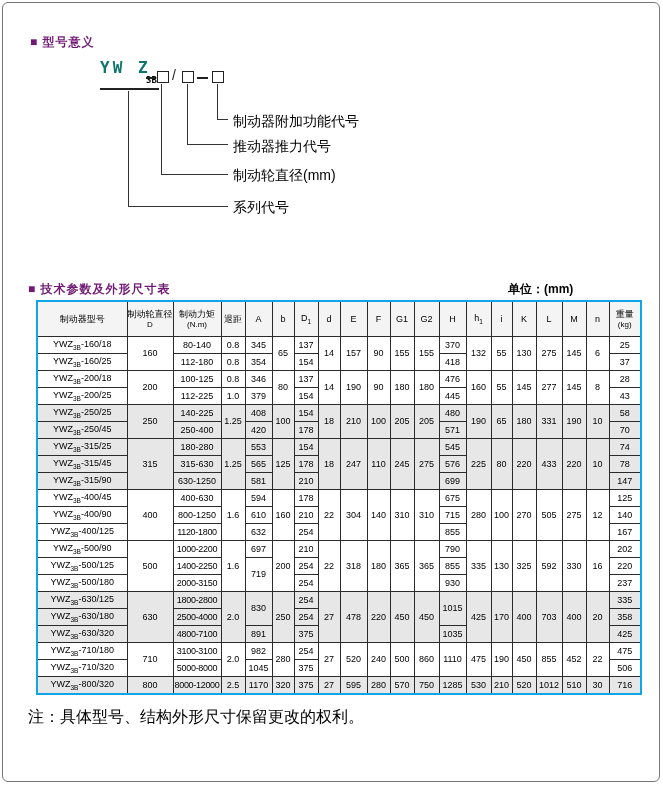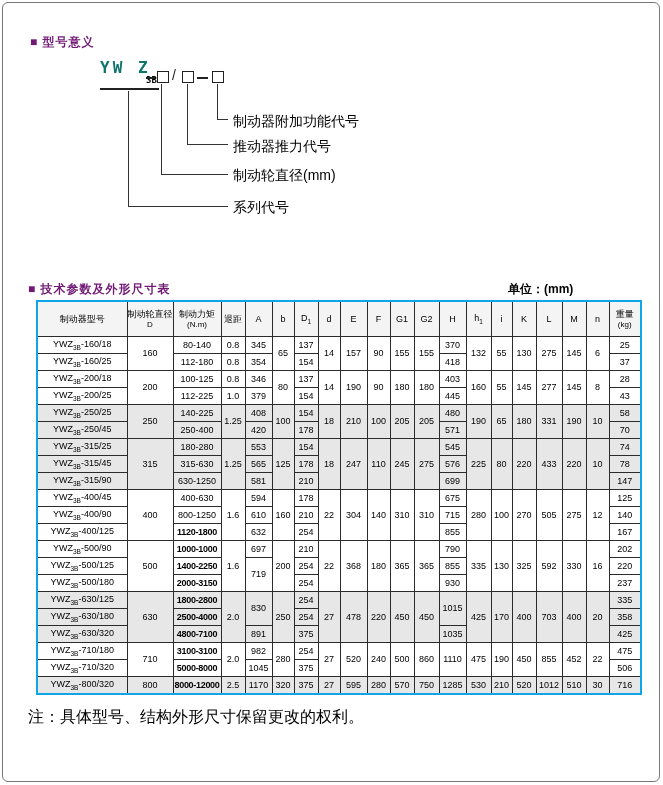--- a/index.html
+++ b/index.html
@@ -49,21 +49,21 @@
     border:1px solid #2b2b2b;text-align:center;vertical-align:middle;
     padding:0;font-size:9px;line-height:1.15;color:#000;background:#fff;
     overflow:hidden;white-space:nowrap;
   }
   #params-table th{height:34px;font-weight:normal;background:#f4f4f4;}
   #params-table td{height:16px;}
   #params-table tr.shaded td{background:#e7e7e7;}
   #params-table th .h2{font-size:8px;margin-top:1px;}
   #params-table sub{font-size:6.5px;}
   td.model-cell{font-size:9px;}
-  td.small-num{font-size:7.8px;letter-spacing:-0.3px;font-weight:bold;}
+  td.small-num{font-size:7.8px;letter-spacing:-0.3px;}
 </style>
 </head>
 <body>
 
 <div class="page-border"></div>
 
 <div id="sec1" class="sec-title">■ 型号意义</div>
 
 <div>
   <span class="series-main">YW Z</span>
@@ -175,21 +175,21 @@
         <td>100-125</td>
         <td>0.8</td>
         <td>346</td>
         <td rowspan="2">80</td>
         <td>137</td>
         <td rowspan="2">14</td>
         <td rowspan="2">190</td>
         <td rowspan="2">90</td>
         <td rowspan="2">180</td>
         <td rowspan="2">180</td>
-        <td>403</td>
+        <td>476</td>
         <td rowspan="2">160</td>
         <td rowspan="2">55</td>
         <td rowspan="2">145</td>
         <td rowspan="2">277</td>
         <td rowspan="2">145</td>
         <td rowspan="2">8</td>
         <td>28</td>
       </tr>
       <tr>
         <td class="model-cell"><span>YWZ</span><sub>3B</sub><span>-200/25</span></td>
@@ -302,27 +302,27 @@
         <td class="model-cell"><span>YWZ</span><sub>3B</sub><span>-400/125</span></td>
         <td class="small-num">1120-1800</td>
         <td>632</td>
         <td>254</td>
         <td>855</td>
         <td>167</td>
       </tr>
       <tr>
         <td class="model-cell"><span>YWZ</span><sub>3B</sub><span>-500/90</span></td>
         <td rowspan="3">500</td>
-        <td class="small-num">1000-1000</td>
+        <td class="small-num">1000-2200</td>
         <td rowspan="3">1.6</td>
         <td>697</td>
         <td rowspan="3">200</td>
         <td>210</td>
         <td rowspan="3">22</td>
-        <td rowspan="3">368</td>
+        <td rowspan="3">318</td>
         <td rowspan="3">180</td>
         <td rowspan="3">365</td>
         <td rowspan="3">365</td>
         <td>790</td>
         <td rowspan="3">335</td>
         <td rowspan="3">130</td>
         <td rowspan="3">325</td>
         <td rowspan="3">592</td>
         <td rowspan="3">330</td>
         <td rowspan="3">16</td>

